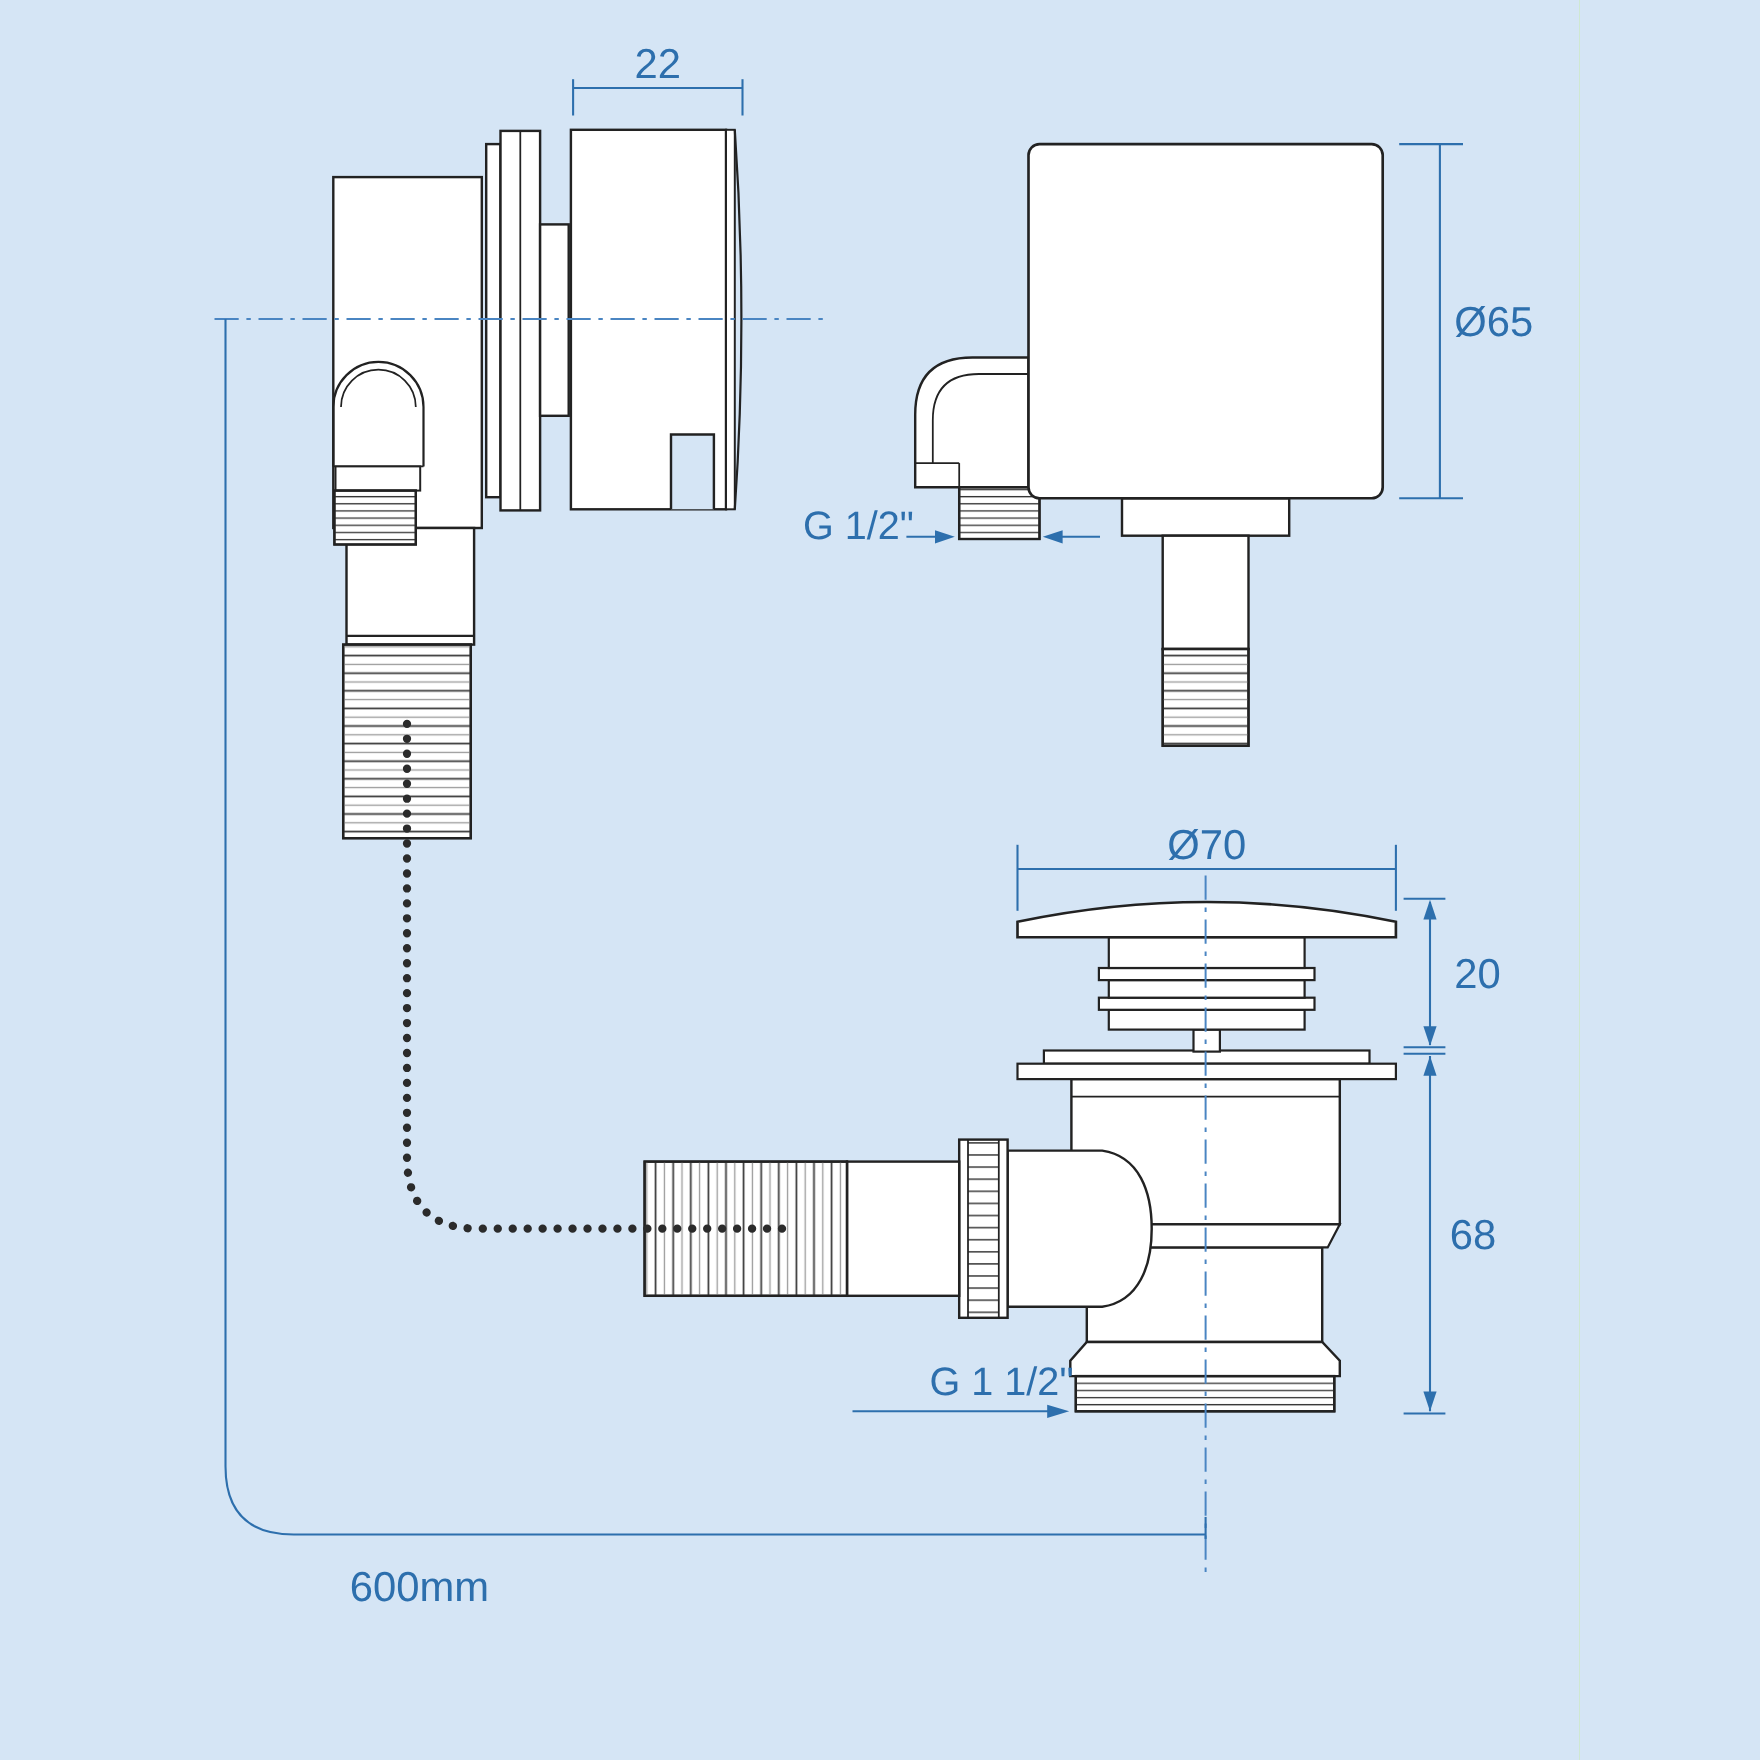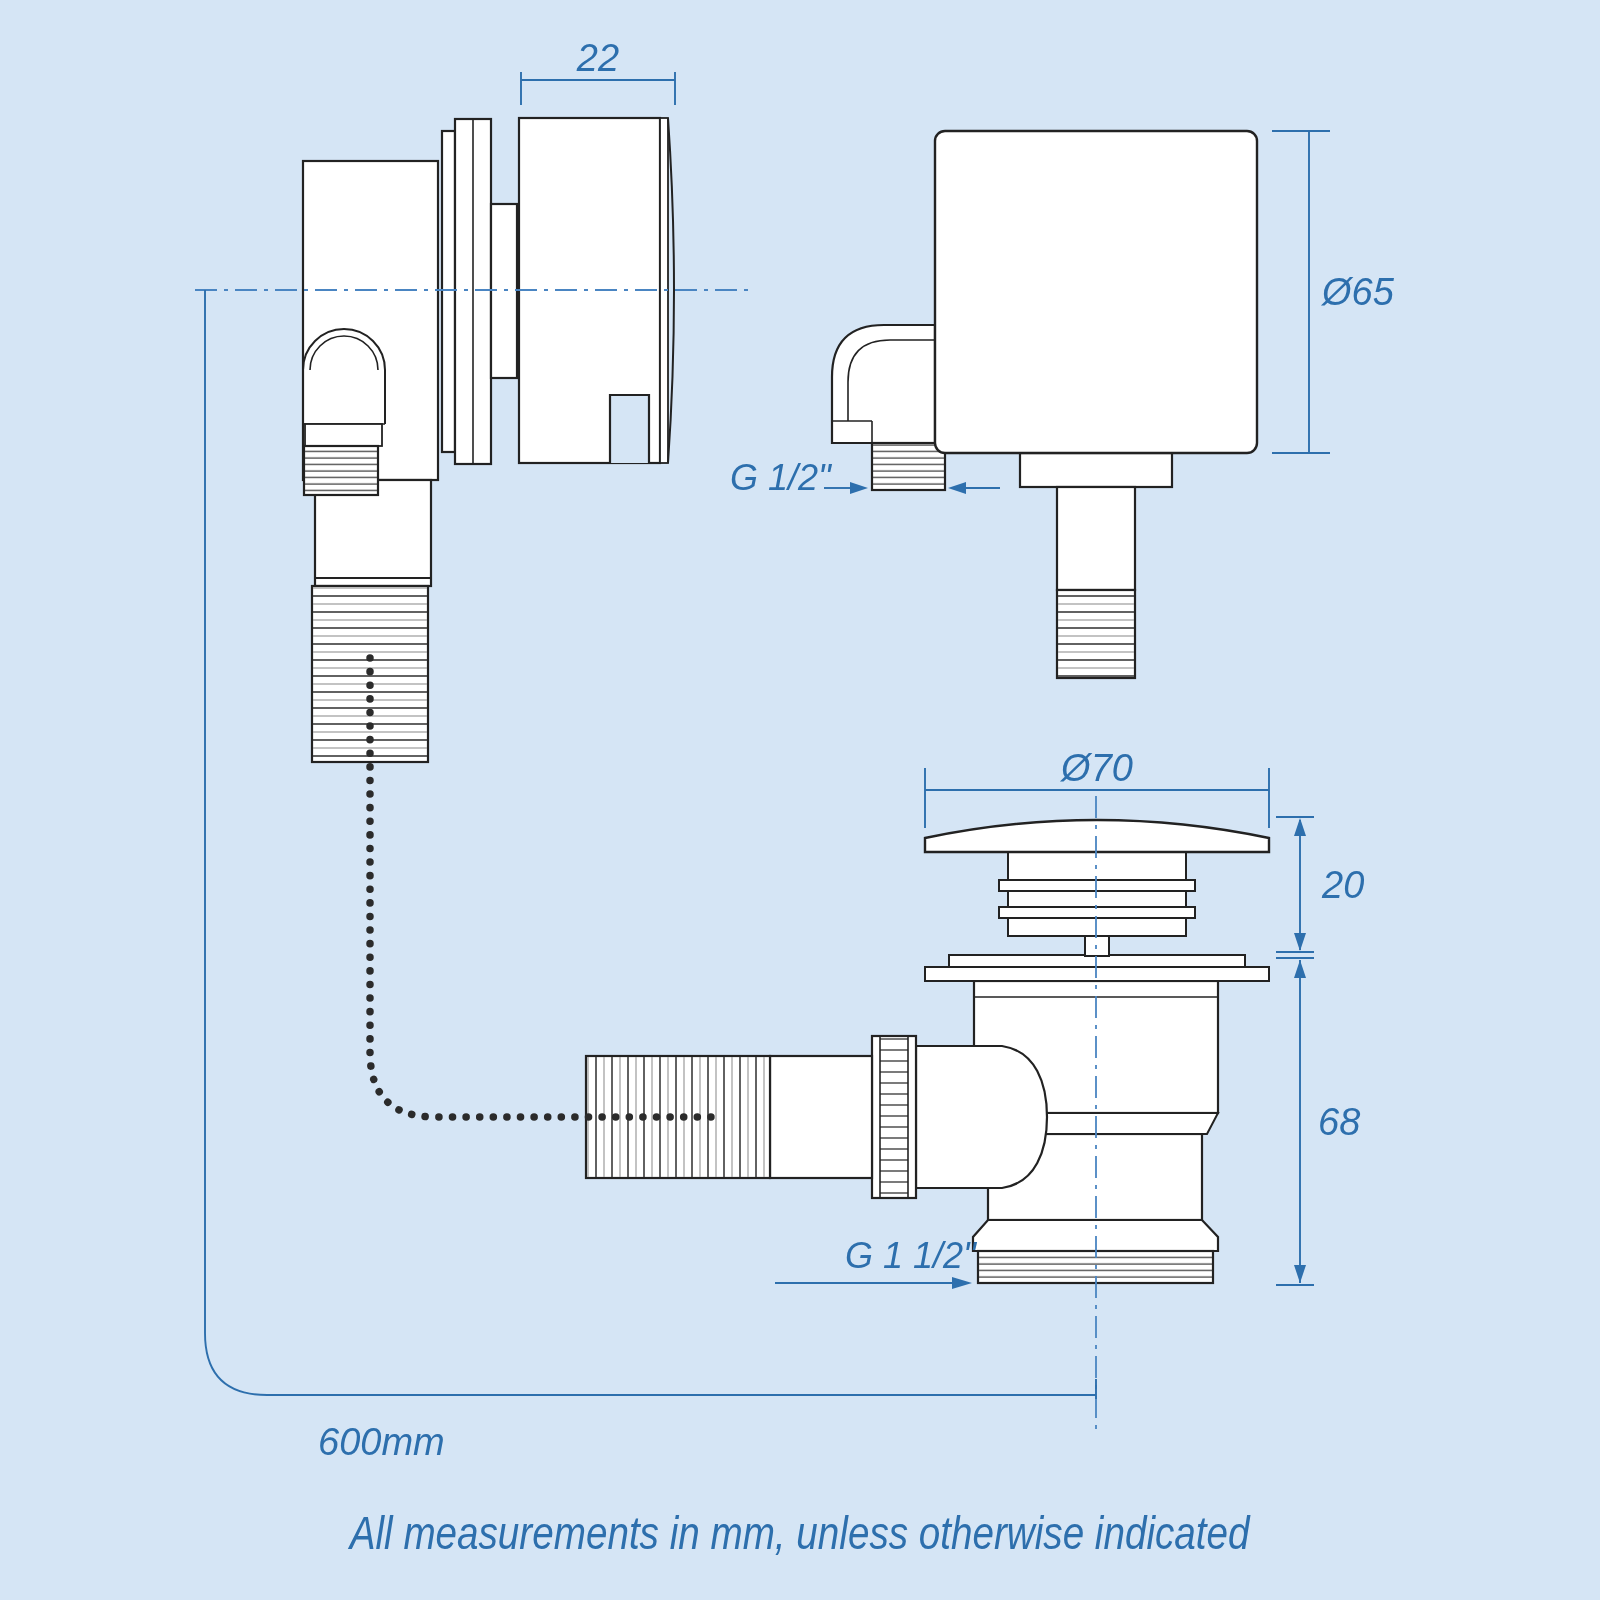--- a/index.html
+++ b/index.html
@@ -1,17 +1,17 @@
 <!DOCTYPE html>
 <html><head>
 <meta charset="utf-8">
 <style>
   html,body{margin:0;padding:0;background:#d5e5f5;}
   .stage{position:relative;width:1436px;height:1600px;background:#bef264;overflow:hidden;
-         font-family:"Liberation Sans",sans-serif;font-style:italic;}
+         font-family:"Liberation Sans",sans-serif;}
   svg{display:block;}
   svg text{font-family:"Liberation Sans",sans-serif;fill:#2d6fad;}
   .dimtext{font-size:38px;}
   .threadtext{font-size:36px;}
   .note-wrap{position:absolute;left:0;top:1506px;width:1600px;text-align:center;}
   .note{display:inline-block;color:#2d6fad;font-size:46px;letter-spacing:0px;
         transform:scaleX(0.84);transform-origin:center;white-space:nowrap;}
 </style>
 </head>
 <body>
@@ -164,16 +164,13 @@
     <polygon points="972,1283 952,1277 952,1289" fill="#2d6fad" stroke="none"></polygon>
   </g>
 
   <g stroke="#2d6fad" stroke-width="1.9" fill="none">
     <path d="M205,290 V1333 Q205,1395 267,1395 H1096"></path>
     <line x1="1096" y1="1379" x2="1096" y2="1399"></line>
     <text x="318" y="1455" font-size="38" stroke="none">600mm</text>
   </g>
 </svg>
 
-<div class="note-wrap">
-  <span class="note">All measurements in mm, unless otherwise indicated</span>
-</div>
 </div>
 
 </body></html>

